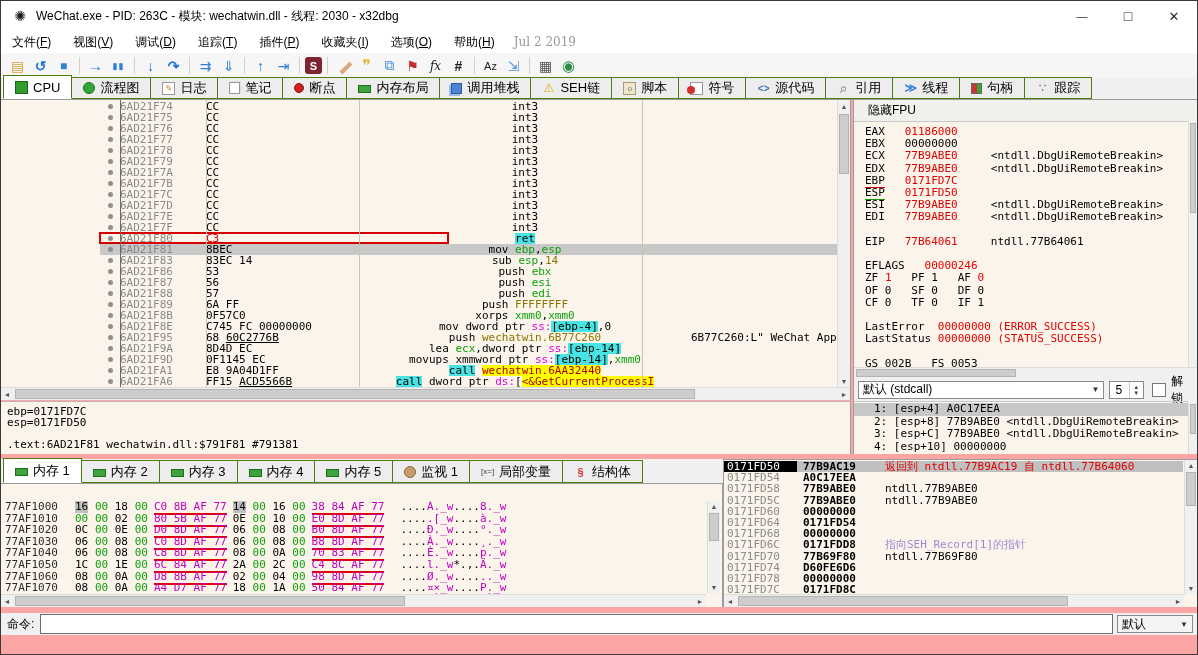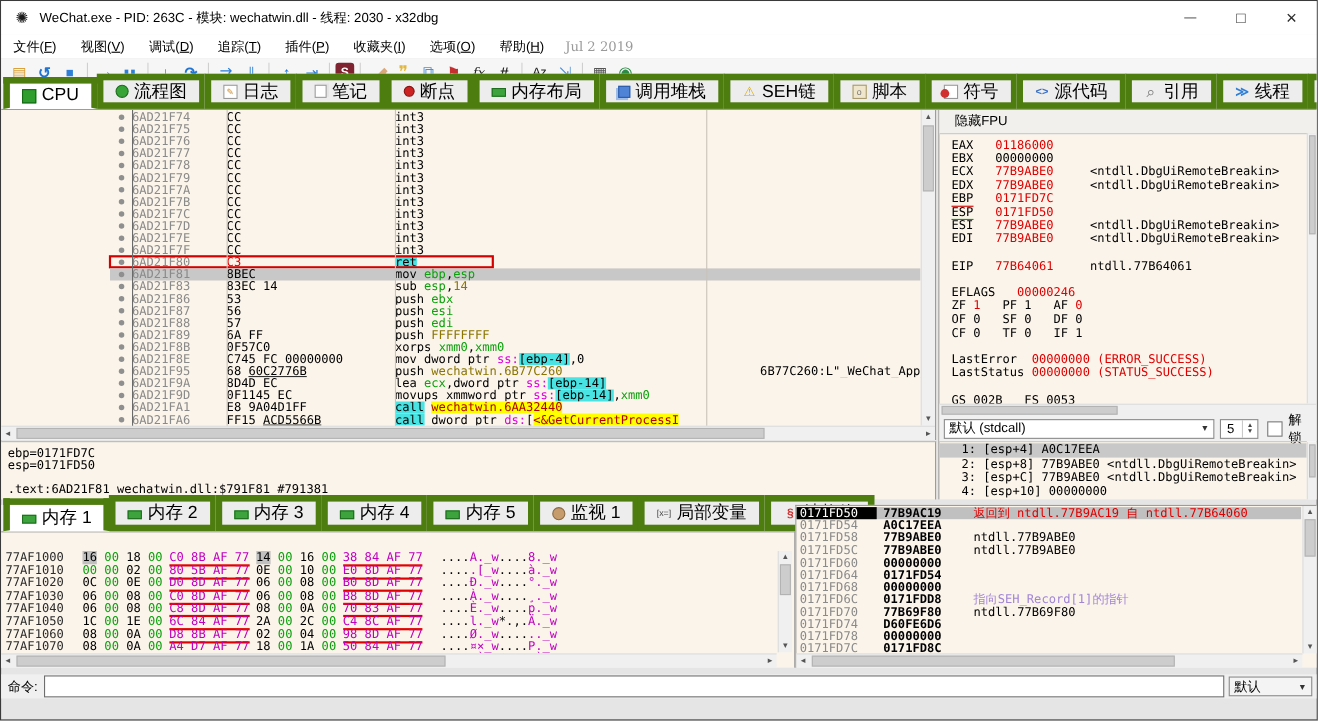--- a/index.html
+++ b/index.html
@@ -1,16 +1,16 @@
 <!DOCTYPE html>
 <html><head>
 <meta charset="utf-8">
 <style>
   html,body{margin:0;padding:0;background:#888;}
-  #win{position:relative;width:1198px;height:655px;background:#e5e5e5;border:1px solid #3A3A3A;
+  #win{position:relative;width:1198px;height:655px;background:#fca5a5;border:1px solid #3A3A3A;
        box-sizing:border-box;overflow:hidden;font-family:"Liberation Sans",sans-serif;-webkit-font-smoothing:antialiased;}
   .mono{font-family:"DejaVu Sans Mono",monospace;}
   
   #titlebar{position:absolute;left:0;top:0;right:0;height:30px;background:#FFF;display:flex;align-items:center;}
   #appicon{margin-left:10px;width:18px;text-align:center;color:#1a1a1a;font-size:14px;}
   #appicon::before{content:"✺";}
   #title{margin-left:7px;font-size:12px;color:#000;}
   #wbtns{margin-left:auto;display:flex;height:100%;}
   .wbtn{width:46px;display:flex;align-items:center;justify-content:center;font-size:13px;color:#2c2c2c;}
   .wbtn.min::before{content:"—";font-size:11px;}
@@ -46,22 +46,22 @@
   .tb-functions::before{content:"fx";font-style:italic;font-family:"DejaVu Serif",serif;font-size:12px;color:#222;}
   .tb-hash::before{content:"#";color:#222;font-weight:bold;}
   .tb-strings::before{content:"Az";font-size:11px;color:#222;}
   .tb-attach::before{content:"⇲";color:#4E8FD9;}
   .tb-calculator::before{content:"▦";color:#555;}
   .tb-globe::before{content:"◉";color:#2C8C46;font-size:15px;}
   
   .tabbar{position:absolute;display:flex;align-items:flex-end;background:#F0F0F0;border-bottom:1px solid #9C9C9C;padding-left:2px;box-sizing:border-box;}
   #tabbar{left:0;top:77px;right:0;height:22px;}
   #bottomtabs{left:0;top:458px;width:722px;height:24px;border-bottom:none;}
-  .tab{display:inline-flex;align-items:center;height:20px;padding:0 11px;font-size:16px;background:#EDEDED;
-       border:6px solid #4d7c0f;margin-right:-1px;position:relative;white-space:nowrap;color:#000;}
+  .tab{display:inline-flex;align-items:center;height:20px;padding:0 11px;font-size:13px;background:#EDEDED;
+       border:1px solid #4d7c0f;margin-right:-1px;position:relative;white-space:nowrap;color:#000;}
   .tab.active{background:#FFF;height:22px;z-index:3;border-bottom:1px solid #FFF;}
   #bottomtabs .tab{height:21px;} #bottomtabs .tab.active{height:23px;}
   .tico{width:13px;height:13px;display:inline-flex;align-items:center;justify-content:center;margin-right:5px;box-sizing:border-box;flex:none;}
   .ic-cpu{background:#2F9E2F;border:1px solid #156915;}
   .ic-graph{width:12px;height:12px;background:#37A437;border-radius:50%;border:1px solid #1E6E1E;}
   .ic-log{background:#FFF;border:1px solid #999;} .ic-log::before{content:"✎";font-size:8px;color:#C98A2B;}
   .ic-notes{width:11px;height:12px;background:#FFF;border:1px solid #999;box-shadow:2px -1px 0 #E4E4E4;}
   .ic-bp{width:10px;height:10px;background:#CC2222;border-radius:50%;border:1px solid #8A1111;}
   .ic-memmap{height:8px;background:#3DA43D;border:1px solid #1E6E1E;margin-top:2px;}
   .ic-callstack{width:11px;height:11px;background:#4F83D6;border:1px solid #2C5BA8;box-shadow:-2px 2px 0 #9DBCE8;}
@@ -80,21 +80,21 @@
   .ic-struct::before{content:"§";color:#C33;font-weight:bold;font-size:11px;}
   
   #disasm{position:absolute;left:0;top:99px;width:850px;height:300px;background:#FBF4EA;border-right:1px solid #9C9C9C;box-sizing:border-box;}
   #disasm-rows{position:absolute;left:0;top:1px;right:13px;height:287px;overflow:hidden;font-size:11px;line-height:11px;}
   .drow{display:flex;height:11px;margin-left:99px;position:relative;white-space:pre;}
   .drow.sel{background:#C8C8C8;}
   .ddot{width:20px;display:flex;align-items:center;justify-content:center;flex:none;}
   .ddot::before{content:"";width:5px;height:5px;border-radius:50%;background:#8F8F8F;}
   .daddr{width:86px;color:#8A8A8A;flex:none;}
   .dbytes{width:153px;color:#000;flex:none;overflow:hidden;}
-  .dinstr{width:332px;flex:none;overflow:hidden;}
+  .dinstr{width:332px;flex:none;overflow:hidden;text-align:center;}
   .dcmt{flex:1;overflow:hidden;}
   .drow.boxed::after{content:"";position:absolute;left:-1px;top:-1px;width:350px;height:12px;border:2px solid #D40000;box-sizing:border-box;}
   .dline{position:absolute;top:0;height:287px;width:1px;z-index:2;}
   
   .c-mn{color:#000;} .c-reg{color:#0DA10D;} .c-val{color:#8B7500;} .c-seg{color:#E000E0;}
   .c-hlm{background:#4AE3E3;color:#000;} .c-hlc{background:#4AE3E3;color:#000;}
   .c-ylw{background:#FFFF00;color:#B00000;}
   .c-b{color:#000;} .c-bu{color:#000;text-decoration:underline;text-align:right;} .c-br{color:#E00000;}
   .c-k{color:#000;} .c-red{color:#E00000;}
   .c-kur{color:#000;border-bottom:1px solid #D00000;} .c-kug{color:#000;border-bottom:1px solid #0B9B0B;}

